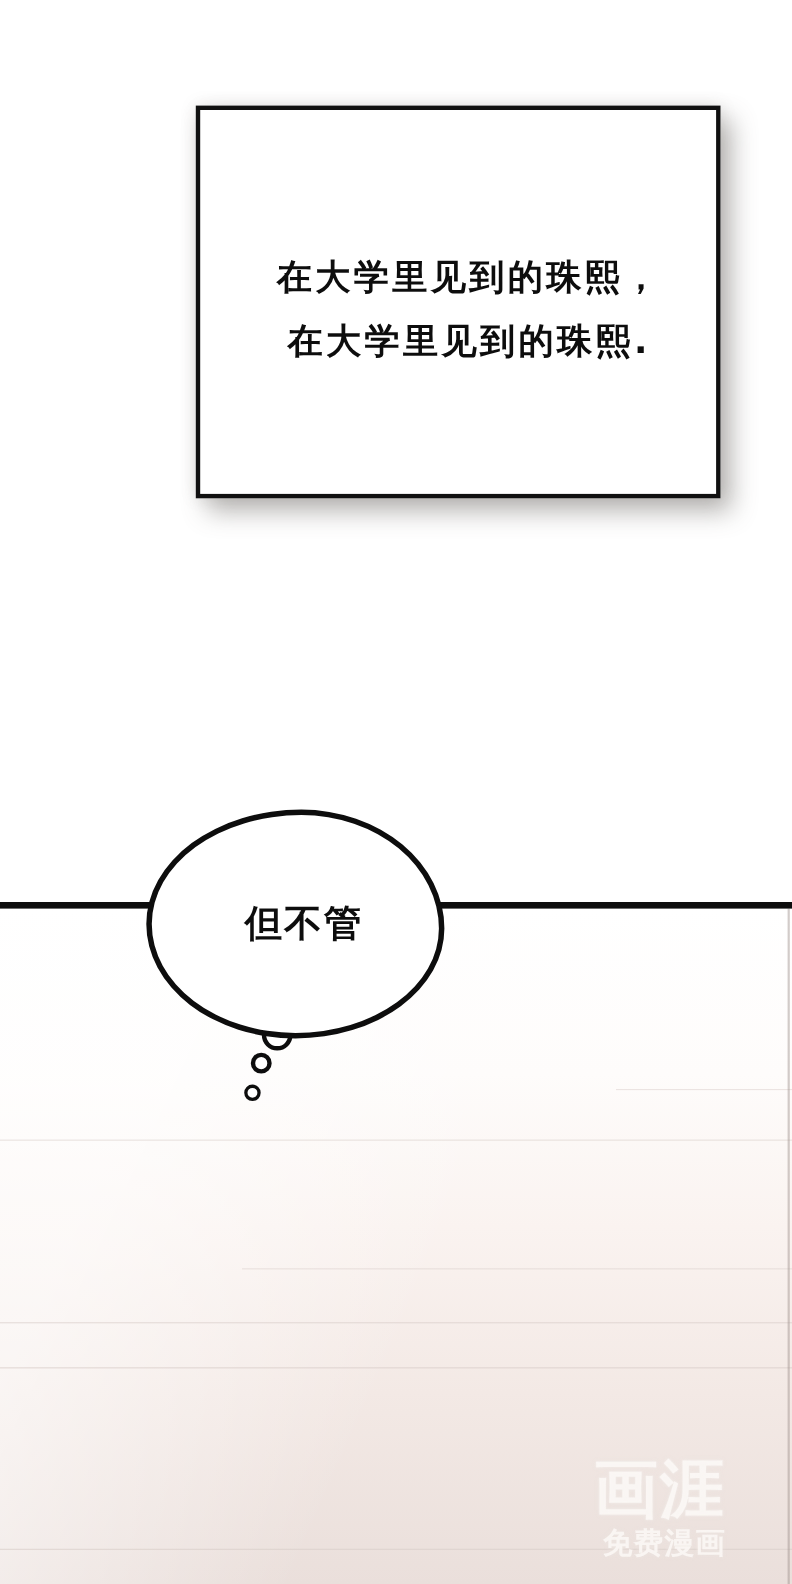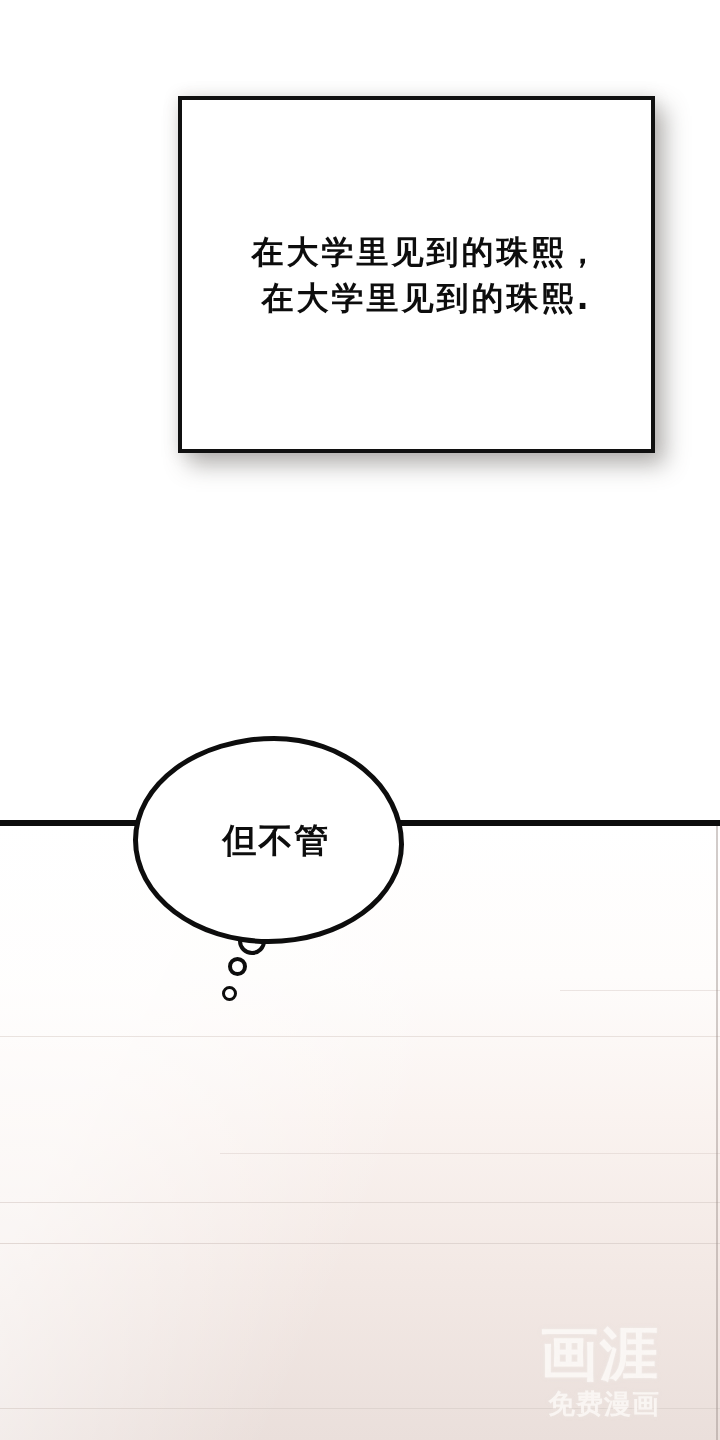--- a/index.html
+++ b/index.html
@@ -65,20 +65,21 @@
     z-index: 2;
   }
   .caption-box .line {
     font-size: 32px;
     font-weight: bold;
     color: #0d0d0d;
     letter-spacing: 3px;
     line-height: 46px;
     white-space: nowrap;
     transform: translateX(10px);
+    margin-top: 12px;
   }
 
   
   .thought-bubble {
     position: absolute;
     left: 133px; top: 736px;
     width: 271px; height: 208px;
     box-sizing: border-box;
     background: #ffffff;
     border: 5px solid #0d0d0d;

